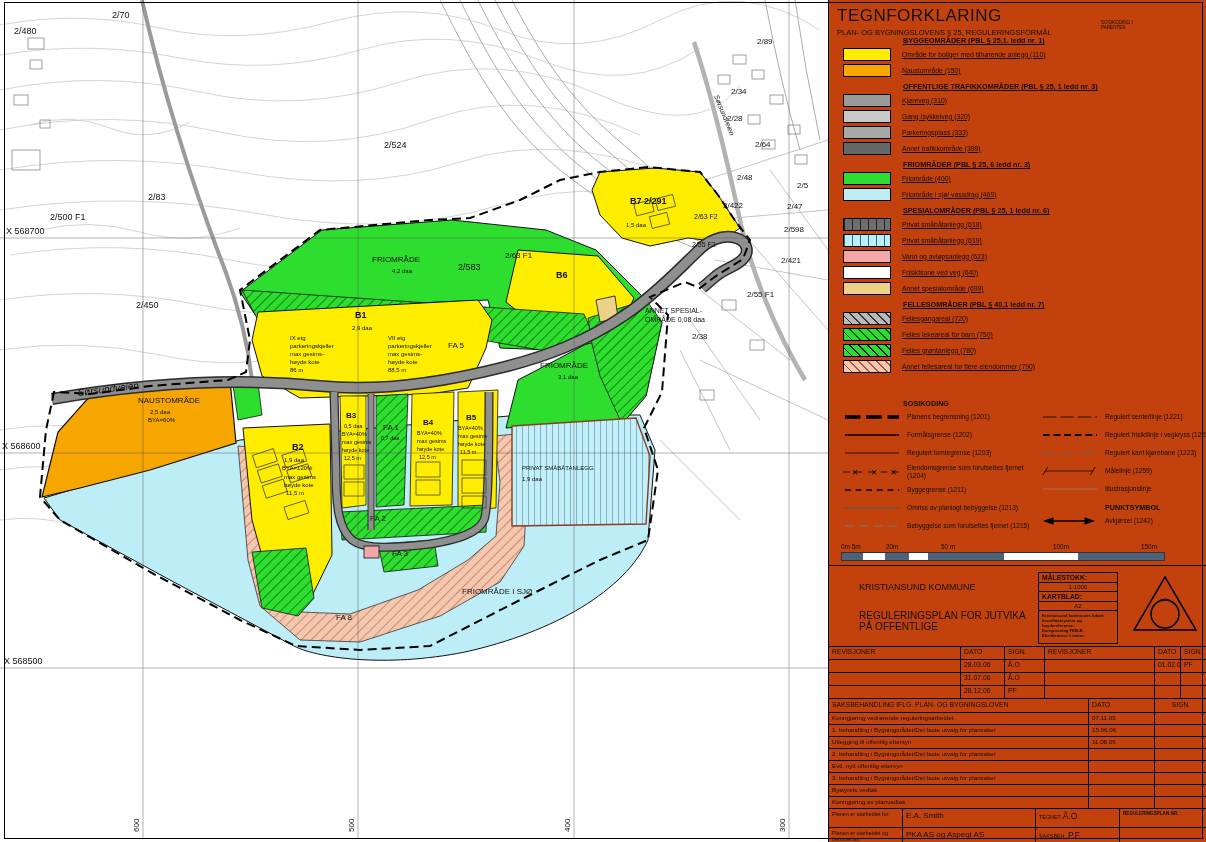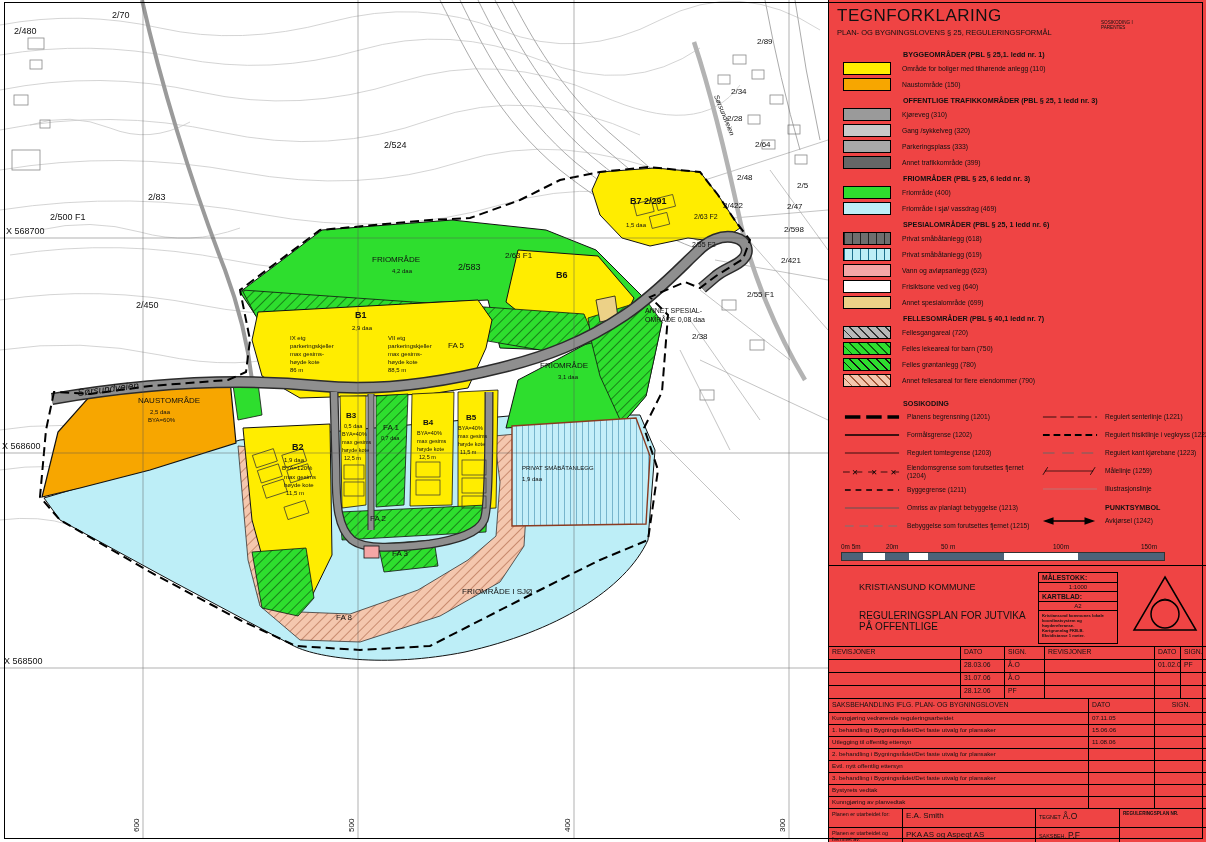--- a/index.html
+++ b/index.html
@@ -1,24 +1,24 @@
 <!DOCTYPE html>
 <html><head>
 <meta charset="utf-8">
 <style>
   html,body{margin:0;padding:0;background:#fff;}
   #sheet{position:relative;width:1206px;height:842px;background:#fff;overflow:hidden;
          font-family:"Liberation Sans","DejaVu Sans",sans-serif;color:#111;}
   #frame{position:absolute;left:4px;top:2px;width:1197px;height:835px;border:1.5px solid #000;pointer-events:none;}
   #map{position:absolute;left:0;top:0;width:828px;height:842px;}
-  #legend{position:absolute;left:828px;top:0;width:378px;height:842px;background:#ef4444;border-left:1.5px solid #000;box-sizing:border-box;}
+  #legend{position:absolute;left:828px;top:0;width:378px;height:842px;background:#c2410c;border-left:1.5px solid #000;box-sizing:border-box;}
   .lg-title{position:absolute;left:8px;top:6px;font-size:17px;letter-spacing:.5px;}
   .lg-sub{position:absolute;left:8px;top:28px;font-size:7.5px;text-align:center;}
   .lg-note{position:absolute;left:272px;top:20px;font-size:4.6px;line-height:5.4px;}
-  #legend-sections{position:absolute;left:14px;top:46px;width:356px;}
+  #legend-sections{position:absolute;left:14px;top:32px;width:356px;text-decoration:underline;}
   .lg-heading{font-size:7.2px;font-weight:bold;margin:4px 0 2px 60px;height:8px;}
   .lg-item{display:flex;align-items:center;gap:11px;height:16px;}
   .lg-label{font-size:6.8px;}
   .sw{width:48px;height:13px;border:1px solid #000;flex:none;box-sizing:border-box;}
   .sw-bolig{background:#ffed00;}
   .sw-naust{background:#f7a600;}
   .sw-kjoreveg{background:#9a9a9a;}
   .sw-gang{background:#c9c9c9;}
   .sw-park{background:#a8a8a8;}
   .sw-annettrafikk{background:#666;}

